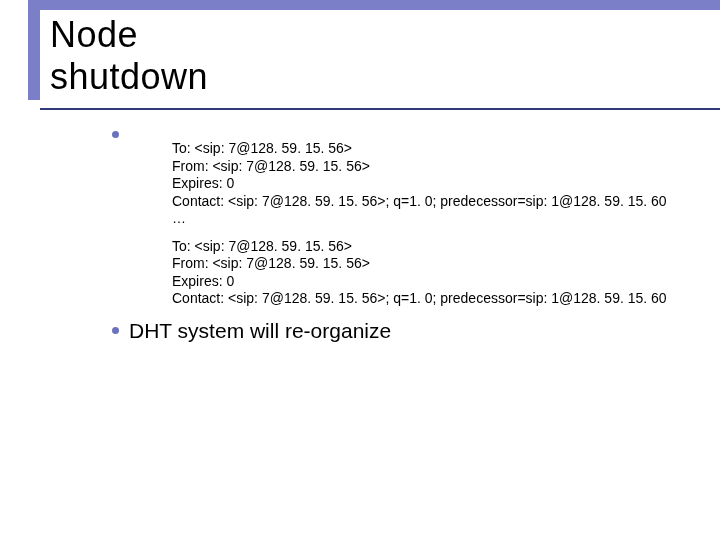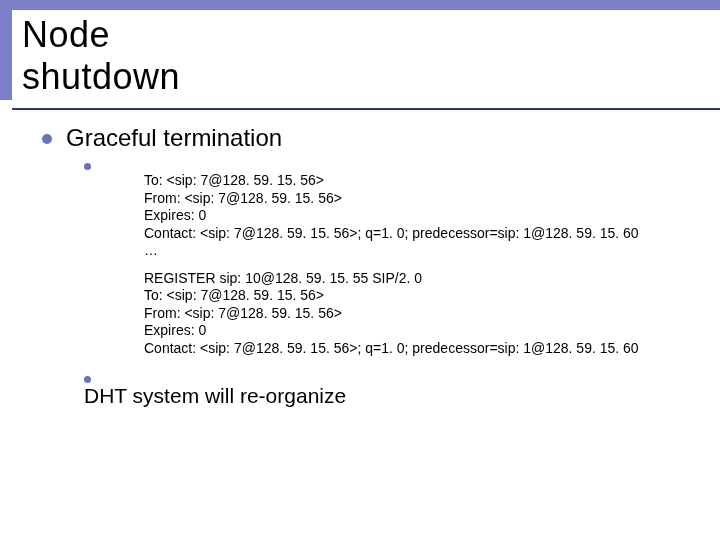--- a/index.html
+++ b/index.html
@@ -2,20 +2,21 @@
 <html><head>
 <meta charset="utf-8">
 <style>
   * { margin: 0; padding: 0; box-sizing: border-box; }
   html, body { width: 720px; height: 540px; font-family: Arial, Helvetica, sans-serif; background: #fff; }
   .slide {
     width: 720px; height: 540px;
     background: #fff;
     position: relative;
     overflow: hidden;
+    padding-left: 28px;
   }
   .header-band {
     background: #7a7fc7;
     height: 100px;
     width: 100%;
     position: relative;
   }
   .title-box {
     position: absolute;
     left: 12px;
@@ -64,57 +65,52 @@
     margin-left: 60px;
     margin-top: 2px;
     margin-bottom: 10px;
   }
   .code-line {
     font-size: 14px;
     color: #000;
     line-height: 1.25;
     white-space: pre-wrap;
   }
-  .lvl1-last { margin-top: 4px; flex-direction: column; }
+  .lvl1-last { margin-top: 4px; }
   .lvl1-last .bullet-sm { margin-top: 9px; }
 </style>
 </head>
 <body>
 
 <div class="slide">
 
   <div class="header-band">
     <div class="title-box">
       <h1>Node shutdown</h1>
     </div>
   </div>
 
   <div class="content">
 
-    <div class="lvl1">
-      <span class="bullet-lg"></span>
-      <span class="lvl1-text">Graceful termination</span>
-    </div>
 
     <div class="lvl2-wrap">
 
       <div class="lvl2">
         <span class="bullet-sm"></span>
       </div>
 
       <div class="code-block">
         <div class="code-line">To: &lt;sip: 7@128. 59. 15. 56&gt;</div>
         <div class="code-line">From: &lt;sip: 7@128. 59. 15. 56&gt;</div>
         <div class="code-line">Expires: 0</div>
         <div class="code-line">Contact: &lt;sip: 7@128. 59. 15. 56&gt;; q=1. 0; predecessor=sip: 1@128. 59. 15. 60</div>
         <div class="code-line">…</div>
       </div>
 
       <div class="code-block">
-        <div class="code-line">REGISTER sip: 10@128. 59. 15. 55 SIP/2. 0</div>
         <div class="code-line">To: &lt;sip: 7@128. 59. 15. 56&gt;</div>
         <div class="code-line">From: &lt;sip: 7@128. 59. 15. 56&gt;</div>
         <div class="code-line">Expires: 0</div>
         <div class="code-line">Contact: &lt;sip: 7@128. 59. 15. 56&gt;; q=1. 0; predecessor=sip: 1@128. 59. 15. 60</div>
       </div>
 
       <div class="lvl2 lvl1-last">
         <span class="bullet-sm"></span>
         <span class="lvl2-text" style="font-size:21px">DHT system will re-organize</span>
       </div>

